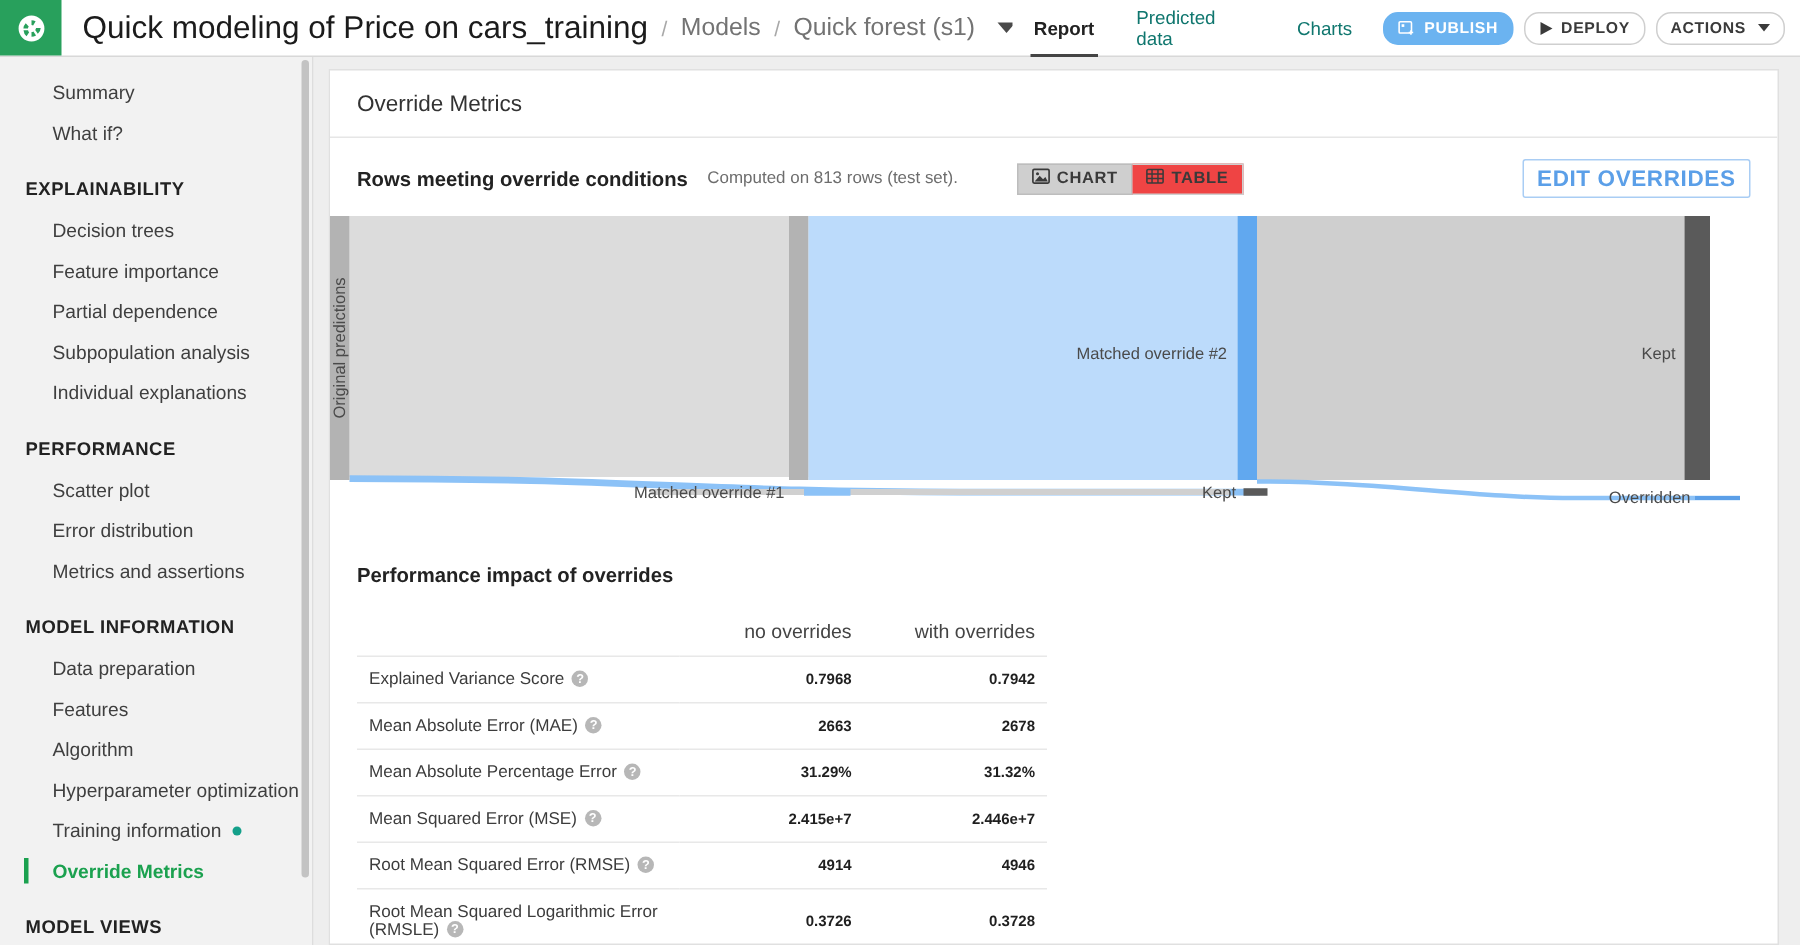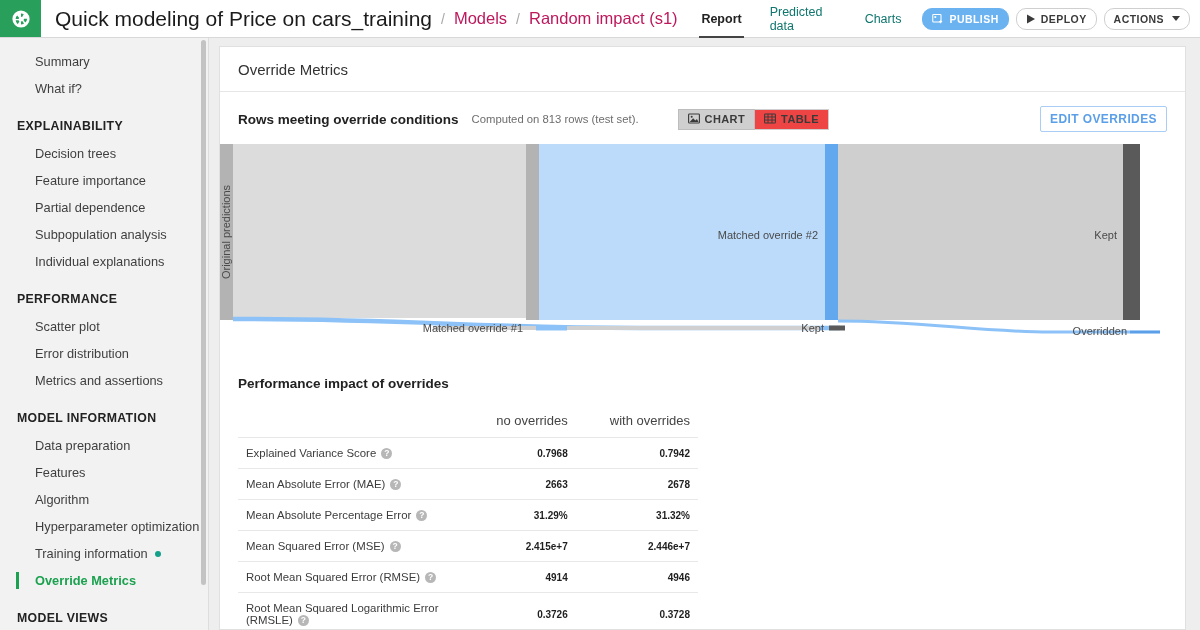--- a/index.html
+++ b/index.html
@@ -22,21 +22,21 @@
     align-items:center; justify-content:center; flex:0 0 41px;
   }
   .logo-glyph { width:22px; height:22px; display:block; }
   .breadcrumb {
     display:flex; align-items:center; gap:9px;
     padding-left:14px; font-size:16px; color:#222; flex:1 1 auto;
     white-space:nowrap; overflow:hidden;
   }
   .bc-main { font-size:21px; color:#1b1b1b; }
   .bc-sep { color:#a8a8a8; font-size:14px; }
-  .bc-item { font-size:16.5px; color:#be185d; }
+  .bc-item { font-size:16.5px; color:#737373; }
   .bc-caret {
     margin-left:6px; width:0; height:0;
     border-left:6px solid transparent; border-right:6px solid transparent;
     border-top:7px solid #4a4a4a;
   }
   .top-right { display:flex; align-items:center; gap:0; padding-right:10px; }
   .nav-tab {
     font-size:12.5px; color:#0f766e; padding:0 14px;
     height:38px; display:flex; align-items:center; position:relative;
   }
@@ -109,21 +109,21 @@
   .sh-sub { font-size:11.3px; color:#6d6d6d; }
   .toggle-grp { display:flex; margin-left:26px; }
   .tg {
     display:flex; align-items:center; gap:5px; font-size:11px; font-weight:bold;
     letter-spacing:.4px; color:#3a3a3a; border:1px solid #cfcfcf;
     height:21px; padding:0 9px; background:#ef4444; cursor:pointer;
   }
   .tg.active { background:#cfcfcf; border-color:#bdbdbd; }
   .tg + .tg { border-left:none; }
   .edit-ov {
-    margin-left:auto; font-size:12px; font-weight:bold; letter-spacing:.4px;
+    margin-left:auto; font-size:15px; font-weight:bold; letter-spacing:.4px;
     color:#5b9fe8; border:1px solid #a9cdf4; background:#fff;
     height:22px; padding:12px 9px; display:flex; align-items:center;
     border-radius:2px; cursor:pointer;
   }
 
   
   .sankey-wrap { padding:10px 18px 0 0; }
   .sankey { display:block; }
 
   
@@ -161,21 +161,21 @@
     <svg class="logo-glyph" viewBox="0 0 24 24">
       <path fill="#ffffff" d="M12 2.6a9.4 9.4 0 1 0 0 18.8 9.4 9.4 0 0 0 0-18.8zm0 3.4a6 6 0 0 1 3 .8l-1.8 3a2.6 2.6 0 0 0-1.2-.3V6zm-4.2 2.2 2.2 2.3a2.6 2.6 0 0 0-.6 1.5H6.1a6 6 0 0 1 1.7-3.8zM6.2 13.3h3.3c.1.6.4 1.1.8 1.5l-1.9 2.8a6 6 0 0 1-2.2-4.3zm5.8 4.7v-3.4c.5 0 1-.1 1.4-.4l1.9 2.8a6 6 0 0 1-3.3 1zm4.6-2.1-1.9-2.8c.3-.4.6-1 .6-1.5h3.4a6 6 0 0 1-2.1 4.3z"></path>
     </svg>
   </div>
 
   <div class="breadcrumb">
     <span class="bc-main">Quick modeling of Price on cars_training</span>
     <span class="bc-sep">/</span>
     <span class="bc-item">Models</span>
     <span class="bc-sep">/</span>
-    <span class="bc-item">Random impact (s1)</span>
+    <span class="bc-item">Quick forest (s1)</span>
     <span class="bc-caret"></span>
   </div>
 
   <div class="top-right">
     <div class="nav-tab active">
       <span>Report</span>
     </div>
     <div class="nav-tab">
       <span>Predicted data</span>
     </div>

